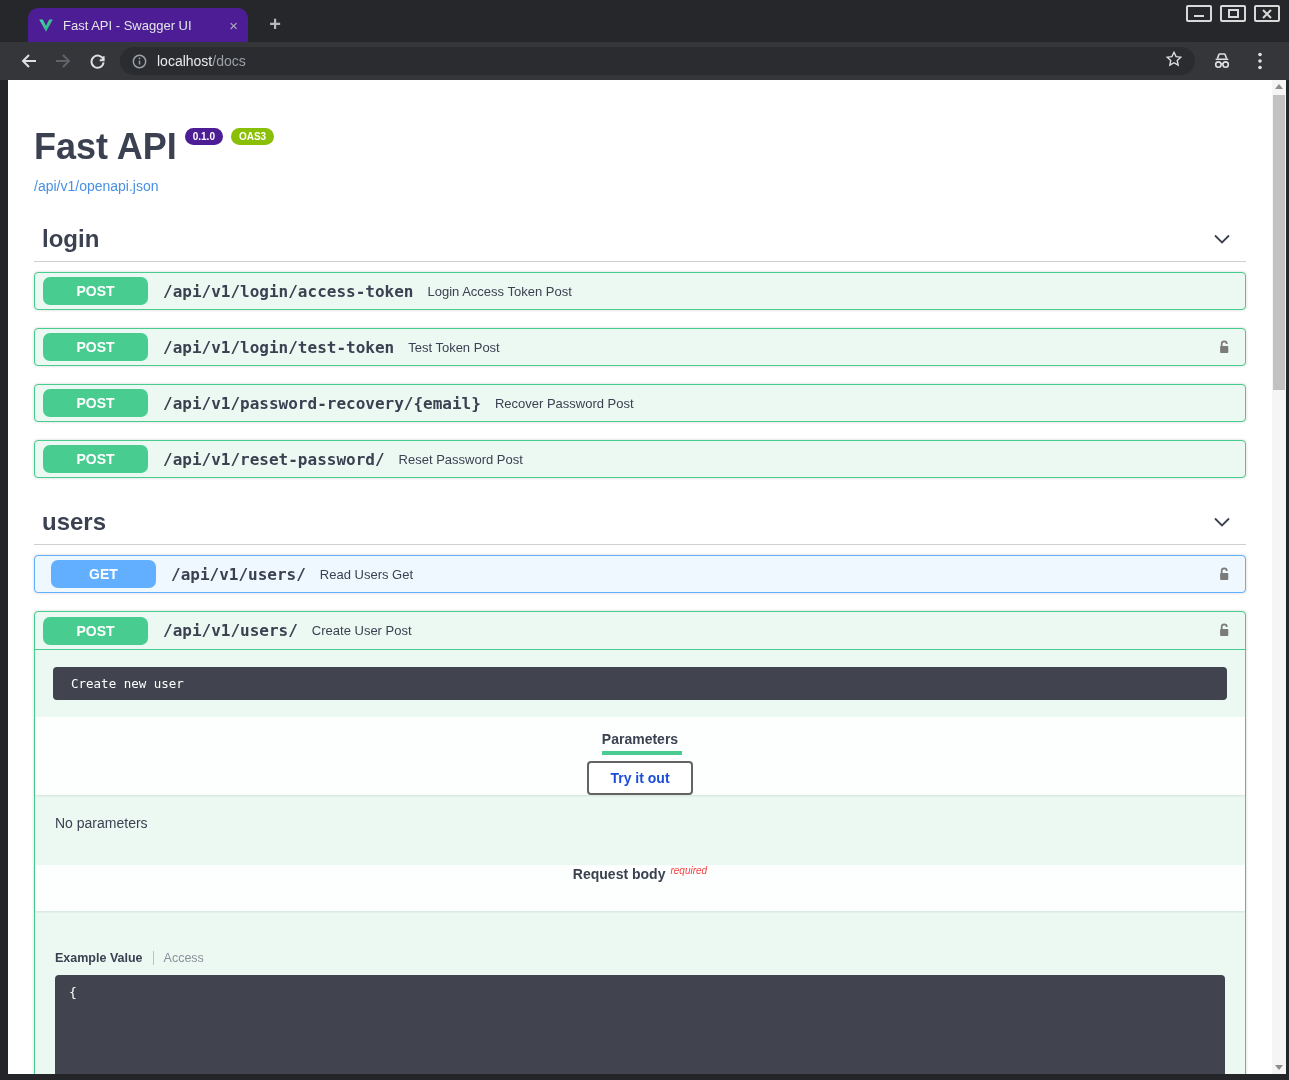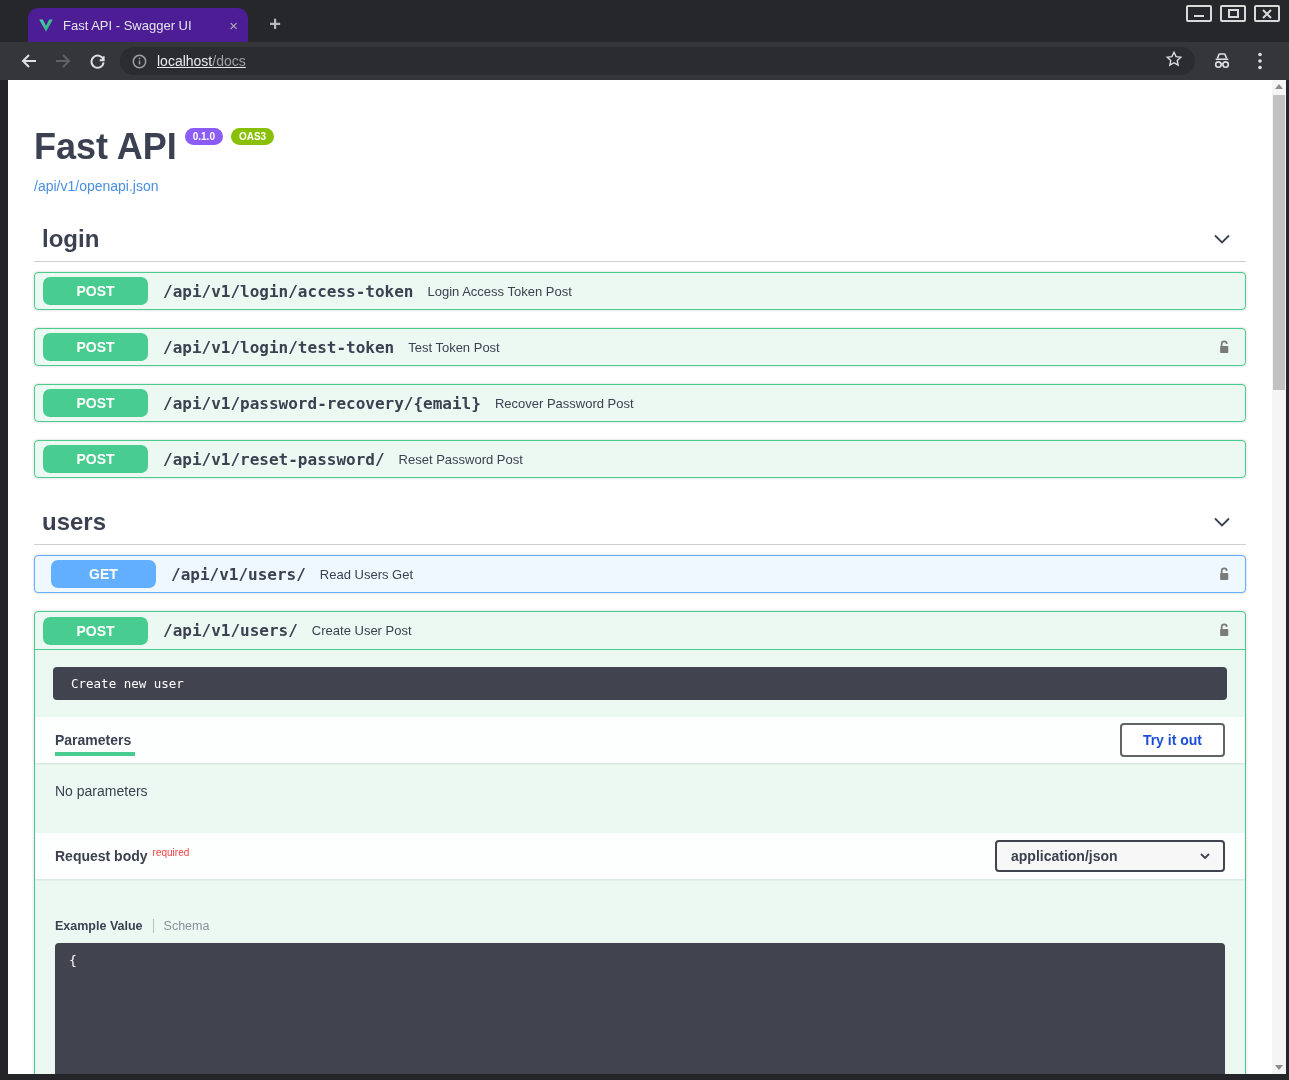--- a/index.html
+++ b/index.html
@@ -16,33 +16,33 @@
              display:flex; align-items:center; justify-content:center; }
   .win-controls { position:absolute; right:9px; top:5px; display:flex; gap:8px; }
   .wc { width:26px; height:17px; border:2px solid #d9d9d9; border-radius:2px; display:flex; align-items:center; justify-content:center; }
   .wc svg { display:block; }
 
   .toolbar { position:absolute; top:42px; left:0; width:1289px; height:38px; background:#35363a;
              display:flex; align-items:center; padding:0 12px; }
   .nav-ic { width:34px; height:30px; display:flex; align-items:center; justify-content:center; }
   .omnibox { flex:1; height:28px; background:#2b2c30; border-radius:14px; margin:0 10px 0 6px;
              display:flex; align-items:center; padding:0 12px; gap:10px; }
-  .url { font-size:14px; color:#e8eaed;text-decoration:underline; }
+  .url { font-size:14px; color:#e8eaed; }
   .url .path { color:#9aa0a6; }
   .omni-star { margin-left:auto; }
   .tool-right { display:flex; align-items:center; gap:4px; }
 
   
   .page { position:absolute; left:8px; top:80px; width:1264px; height:994px; background:#fff; overflow:hidden; color:#3b4151; }
   .wrapper { padding:0 26px; }
 
   .info { padding-top:46px; }
   .api-title { font-size:36px; font-weight:bold; color:#3b4151; display:flex; align-items:flex-start; gap:8px; }
   .badge-pill { font-size:10px; font-weight:bold; color:#fff; padding:3px 8px; border-radius:10px; position:relative; top:2px; }
-  .badge-ver { background:#8b5cf6; }
+  .badge-ver { background:#4c1d95; }
   .badge-oas { background:#89bf04; }
   .spec-link { display:inline-block; margin-top:10px; font-size:14px; color:#4990e2; text-decoration:none; cursor:pointer; }
 
   .scheme-container { margin:44px -26px 0; padding:25px 26px; background:#fff; box-shadow:0 1px 3px 0 rgba(0,0,0,.18); }
   .auth-wrapper { display:flex; justify-content:flex-end; }
   .btn-authorize { width:151px; height:32px; background:transparent; border:1px solid #49cc90; border-radius:4px;
                    color:#49cc90; font-weight:bold; font-size:14px; display:flex; align-items:center; justify-content:center;
                    gap:12px; cursor:pointer; font-family:"Liberation Sans",sans-serif; }
 
   .opblock-tag { margin-top:22px; display:flex; align-items:center; justify-content:space-between;
@@ -60,28 +60,28 @@
   .op-badge.get  { background:#61affe;margin-left:16px; }
   .op-path { margin-left:15px; font-family:"DejaVu Sans Mono",monospace; font-weight:bold; font-size:16px; color:#3b4151; cursor:pointer; }
   .op-summary { margin-left:14px; font-size:13px; color:#3b4151; }
   .op-lock { margin-left:auto; margin-right:14px; cursor:pointer; display:flex; }
 
   .opblock-wrap { border-radius:4px; box-shadow:0 0 3px rgba(0,0,0,.19); margin-top:18px; }
   .opblock-wrap .op-header { display:flex; align-items:center; height:38px; border-bottom:1px solid #49cc90; }
   .op-desc { margin:17px 18px; background:#41444e; border-radius:4px; color:#fff;
              font-family:"DejaVu Sans Mono",monospace; font-size:12.5px; padding:9px 18px; }
   .sect-header { margin-top:14px; min-height:46px; background:rgba(255,255,255,.9); box-shadow:0 1px 2px rgba(0,0,0,.1);
-                 display:flex; align-items:center; justify-content:space-between; padding:0 20px; }
+                 display:flex; align-items:center; justify-content:space-between; padding:0 20px;flex-direction:column; }
   .tab-param { position:relative; font-size:14px; font-weight:bold; color:#3b4151; padding:14px 0; }
   .tab-param::after { content:""; position:absolute; left:0; right:-4px; bottom:6px; height:4px; background:#49cc90; }
   .btn-tryout { border:2px solid #636363; border-radius:4px; background:#fff; color:#1d4ed8; font-weight:bold; font-size:14px;
                 padding:7px 21px; cursor:pointer; font-family:"Liberation Sans",sans-serif; }
   .no-params { padding:20px; font-size:14px; color:#3b4151; }
   .reqbody-label { font-size:14px; font-weight:bold; color:#3b4151; }
-  .required { font-size:10px; color:#f93e3e; position:relative; top:-5px; margin-left:5px; }
+  .required { font-size:10px; color:#f93e3e; position:relative; top:-5px; margin-left:5px;font-style:italic; }
   .content-select { width:230px; height:32px; border:2px solid #41444e; border-radius:4px; background:#f7f7f7;
                     display:flex; align-items:center; justify-content:space-between; padding:0 12px 0 14px;
                     font-size:14px; font-weight:bold; color:#3b4151; cursor:pointer; }
   .model-example { padding:40px 20px 0; }
   .example-tabs { display:flex; align-items:flex-start; gap:10px; margin-bottom:10px; }
   .tab-example { font-size:12.5px; font-weight:bold; color:#3b4151; cursor:pointer; }
   .tab-divider { width:1px; height:14px; background:rgba(59,65,81,.3); }
   .tab-schema { font-size:12.5px; color:#8b8f98; cursor:pointer; }
   .code-block { background:#41444e; border-radius:4px; padding:10px 14px; height:260px;
                 color:#ffffff; font-family:"DejaVu Sans Mono",monospace; font-size:13px; }
@@ -276,35 +276,27 @@
         <span class="tab-param">Parameters</span>
         <button class="btn-tryout">Try it out</button>
       </div>
 
       <div class="no-params">No parameters</div>
 
       <div class="sect-header">
         <span>
           <span class="reqbody-label">Request body</span><span class="required">required</span>
         </span>
-        <div class="content-select">
-          <span>application/json</span>
-          <span style="display:flex">
-            <svg width="12" height="12" viewBox="0 0 12 12">
-                <path d="M2 4l4 4 4-4" fill="none" stroke="#3b4151" stroke-width="1.8"></path>
-              </svg>
-          </span>
-        </div>
       </div>
 
       <div class="model-example">
         <div class="example-tabs">
           <span class="tab-example">Example Value</span>
           <span class="tab-divider"></span>
-          <span class="tab-schema">Schema</span>
+          <span class="tab-schema">Access</span>
         </div>
         <div class="code-block">{</div>
       </div>
     </div>
 
   </div>
 </div>
 
 <div class="scrollbar">
   <div class="sb-up"></div>

